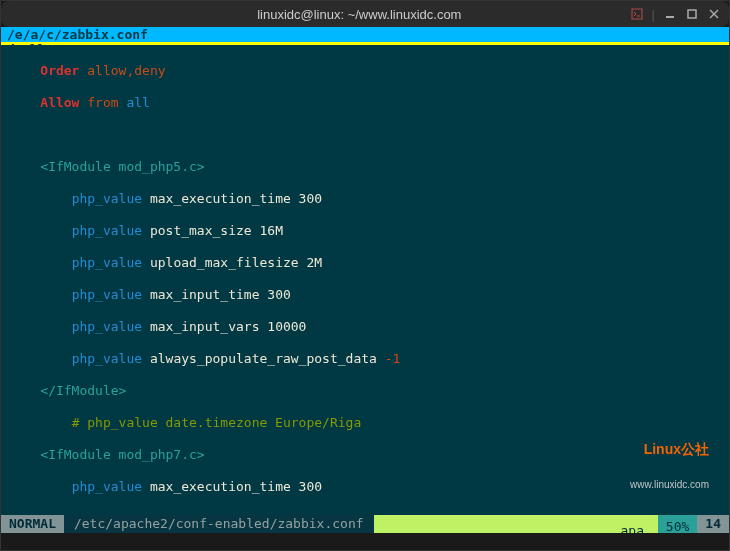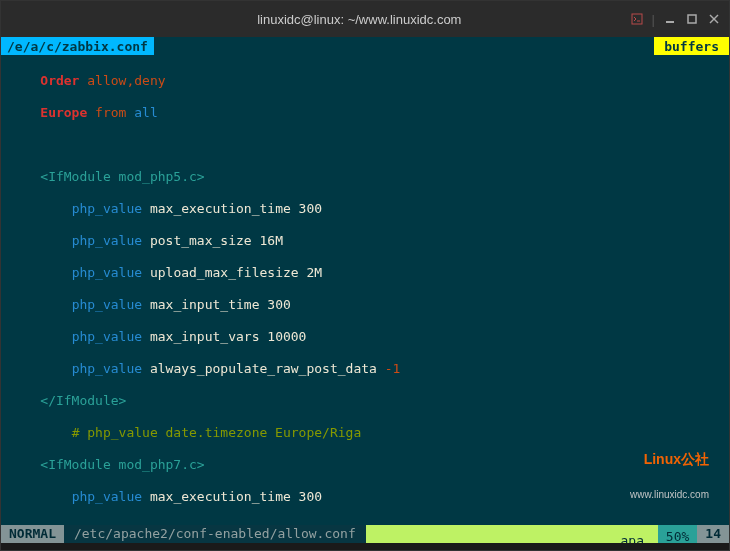--- a/index.html
+++ b/index.html
@@ -11,41 +11,43 @@
   height: 551px;
   overflow: hidden;
 }
 .window {
   width: 730px;
   height: 551px;
   border: 1px solid #333;
 }
 .titlebar {
   background: #2b2b2b;
-  height: 36px;
+  height: 26px;
   display: flex;
   align-items: center;
   justify-content: space-between;
   padding: 0 8px;
   color: #ccc;
   font-family: sans-serif;
   font-size: 13px;
+  border-radius: 8px;
 }
 .titlebar-left { width: 80px; }
 .titlebar-center { flex: 1; text-align: center; }
 .titlebar-right { display: flex; gap: 8px; align-items: center; }
 .window-btn { width: 14px; height: 14px; display: flex; align-items: center; justify-content: center; cursor: pointer; color: #aaa; }
 .window-btn svg { width: 12px; height: 12px; }
 .separator { color: #555; }
 .tabbar {
   background: #003844;
   height: 18px;
   display: flex;
   justify-content: space-between;
   align-items: stretch;
+  flex-direction: column;
 }
 .tab-left {
   background: #00b8ff;
   color: #003844;
   padding: 0 6px;
   font-weight: bold;
   display: flex;
   align-items: center;
 }
 .tab-right {
@@ -168,21 +170,21 @@
     </div>
   </div>
 
   <div class="tabbar">
     <div class="tab-left">/e/a/c/zabbix.conf</div>
     <div class="tab-right">buffers</div>
   </div>
 
   <div class="editor">
 <div class="line">    <span class="kw-red">Order</span> <span class="kw-orange">allow,deny</span></div>
-<div class="line">    <span class="kw-red">Europe</span> <span class="kw-orange">from</span> <span class="kw-blue">all</span></div>
+<div class="line">    <span class="kw-red">Allow</span> <span class="kw-orange">from</span> <span class="kw-blue">all</span></div>
 <div class="line"></div>
 <div class="line">    <span class="kw-cyan">&lt;IfModule mod_php5.c</span><span class="kw-cyan">&gt;</span></div>
 <div class="line">        <span class="kw-blue">php_value</span> <span class="kw-white">max_execution_time 300</span></div>
 <div class="line">        <span class="kw-blue">php_value</span> <span class="kw-white">post_max_size 16M</span></div>
 <div class="line">        <span class="kw-blue">php_value</span> <span class="kw-white">upload_max_filesize 2M</span></div>
 <div class="line">        <span class="kw-blue">php_value</span> <span class="kw-white">max_input_time 300</span></div>
 <div class="line">        <span class="kw-blue">php_value</span> <span class="kw-white">max_input_vars 10000</span></div>
 <div class="line">        <span class="kw-blue">php_value</span> <span class="kw-white">always_populate_raw_post_data</span> <span class="kw-orange">-1</span></div>
 <div class="line">    <span class="kw-cyan">&lt;/IfModule&gt;</span></div>
 <div class="line">        <span class="kw-green"># php_value date.timezone Europe/Riga</span></div>
@@ -195,21 +197,21 @@
 
 
 
 
 
 
 
 
     <div class="statusbar" style="position:absolute;left:0;right:0;bottom:0;">
       <div class="mode">NORMAL</div>
-      <div class="filepath">/etc/apache2/conf-enabled/allow.conf</div>
+      <div class="filepath">/etc/apache2/conf-enabled/zabbix.conf</div>
       <div class="statusfill">apa…</div>
       <div class="percent">50%</div>
       <div class="linecol">14</div>
     </div>
 
     <div class="watermark">
       <div class="txt">
         <div class="cn">Linux公社</div>
         <div class="url">www.linuxidc.com</div>
       </div>

